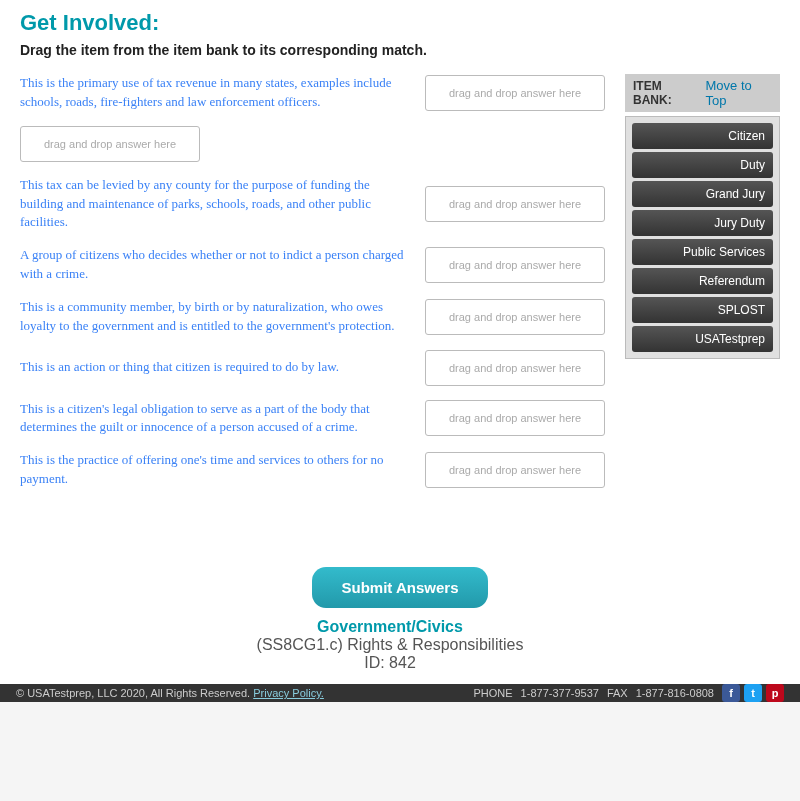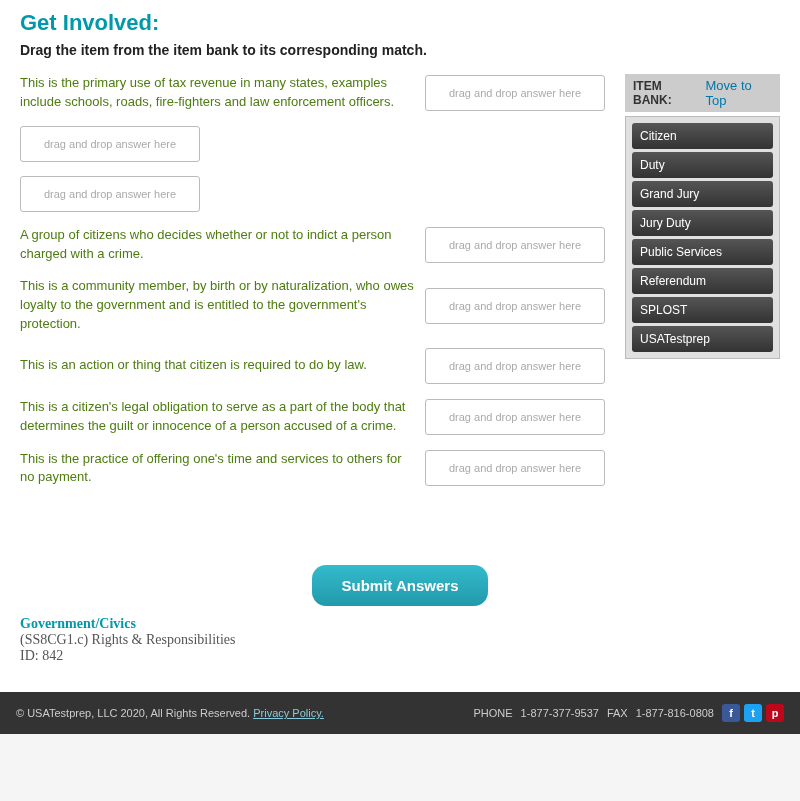--- a/index.html
+++ b/index.html
@@ -46,21 +46,22 @@
       display: flex;
       align-items: center;
       margin-bottom: 14px;
       gap: 10px;
     }
 
     .question-text {
       flex: 1;
       font-size: 13px;
       line-height: 1.45;
-      color: #4d7c0f;
+      color: #3b82f6;
+      font-family: Liberation Serif, serif;
     }
 
     .drop-zone {
       width: 180px;
       min-height: 36px;
       border: 1px solid #bbb;
       background: #fff;
       border-radius: 3px;
       display: flex;
       align-items: center;
@@ -104,21 +105,21 @@
       padding: 6px;
       border: 1px solid #bbb;
     }
 
     .bank-item {
       background: linear-gradient(to bottom, #555, #333);
       color: #fff;
       padding: 6px 8px;
       border-radius: 3px;
       font-size: 12px;
-      text-align: left;
+      text-align: right;
       cursor: grab;
       user-select: none;
     }
 
     .submit-area {
       display: flex;
       justify-content: center;
       margin: 20px 0 10px 0;
     }
 
@@ -128,43 +129,42 @@
       font-size: 15px;
       font-weight: bold;
       border: none;
       border-radius: 14px;
       padding: 12px 30px;
       cursor: pointer;
       margin-top: 44px;
     }
 
     .footer-info {
-      text-align: left;
+      text-align: center;
       padding-right: 20px;
       padding-bottom: 8px;
-      font-size: 14px;
+      font-size: 16px;
       color: #555;
-      font-family: Liberation Serif, serif;
     }
 
     .footer-info .subject {
       color: #0099aa;
       font-weight: bold;
     }
 
     .footer-bar {
       background: #333;
       color: #ccc;
       font-size: 11px;
-      padding: 12px 16px;
+      padding: 0 16px;
       display: flex;
       align-items: center;
       justify-content: space-between;
       position: relative;
-      bottom: 0;
+      bottom: 16px;
       width: 100%;
     }
 
     .footer-bar a {
       color: #88ccdd;
       text-decoration: underline;
     }
 
     .footer-bar .phone-area {
       display: flex;
@@ -211,20 +211,21 @@
     <div class="questions-column">
 
     <div class="question-row">
           <div class="question-text">This is the primary use of tax revenue in many states, examples include schools, roads, fire-fighters and law enforcement officers.</div>
           <div class="drop-zone">drag and drop answer here</div>
         </div>
         <div class="question-row">
           <div class="drop-zone">drag and drop answer here</div>
         </div>
         <div class="question-row">
+          <div class="question-text">This tax can be levied by any county for the purpose of funding the building and maintenance of parks, schools, roads, and other public facilities.</div>
           <div class="drop-zone">drag and drop answer here</div>
         </div>
         <div class="question-row">
           <div class="question-text">A group of citizens who decides whether or not to indict a person charged with a crime.</div>
           <div class="drop-zone">drag and drop answer here</div>
         </div>
         <div class="question-row">
           <div class="question-text">This is a community member, by birth or by naturalization, who owes loyalty to the government and is entitled to the government's protection.</div>
           <div class="drop-zone">drag and drop answer here</div>
         </div>

